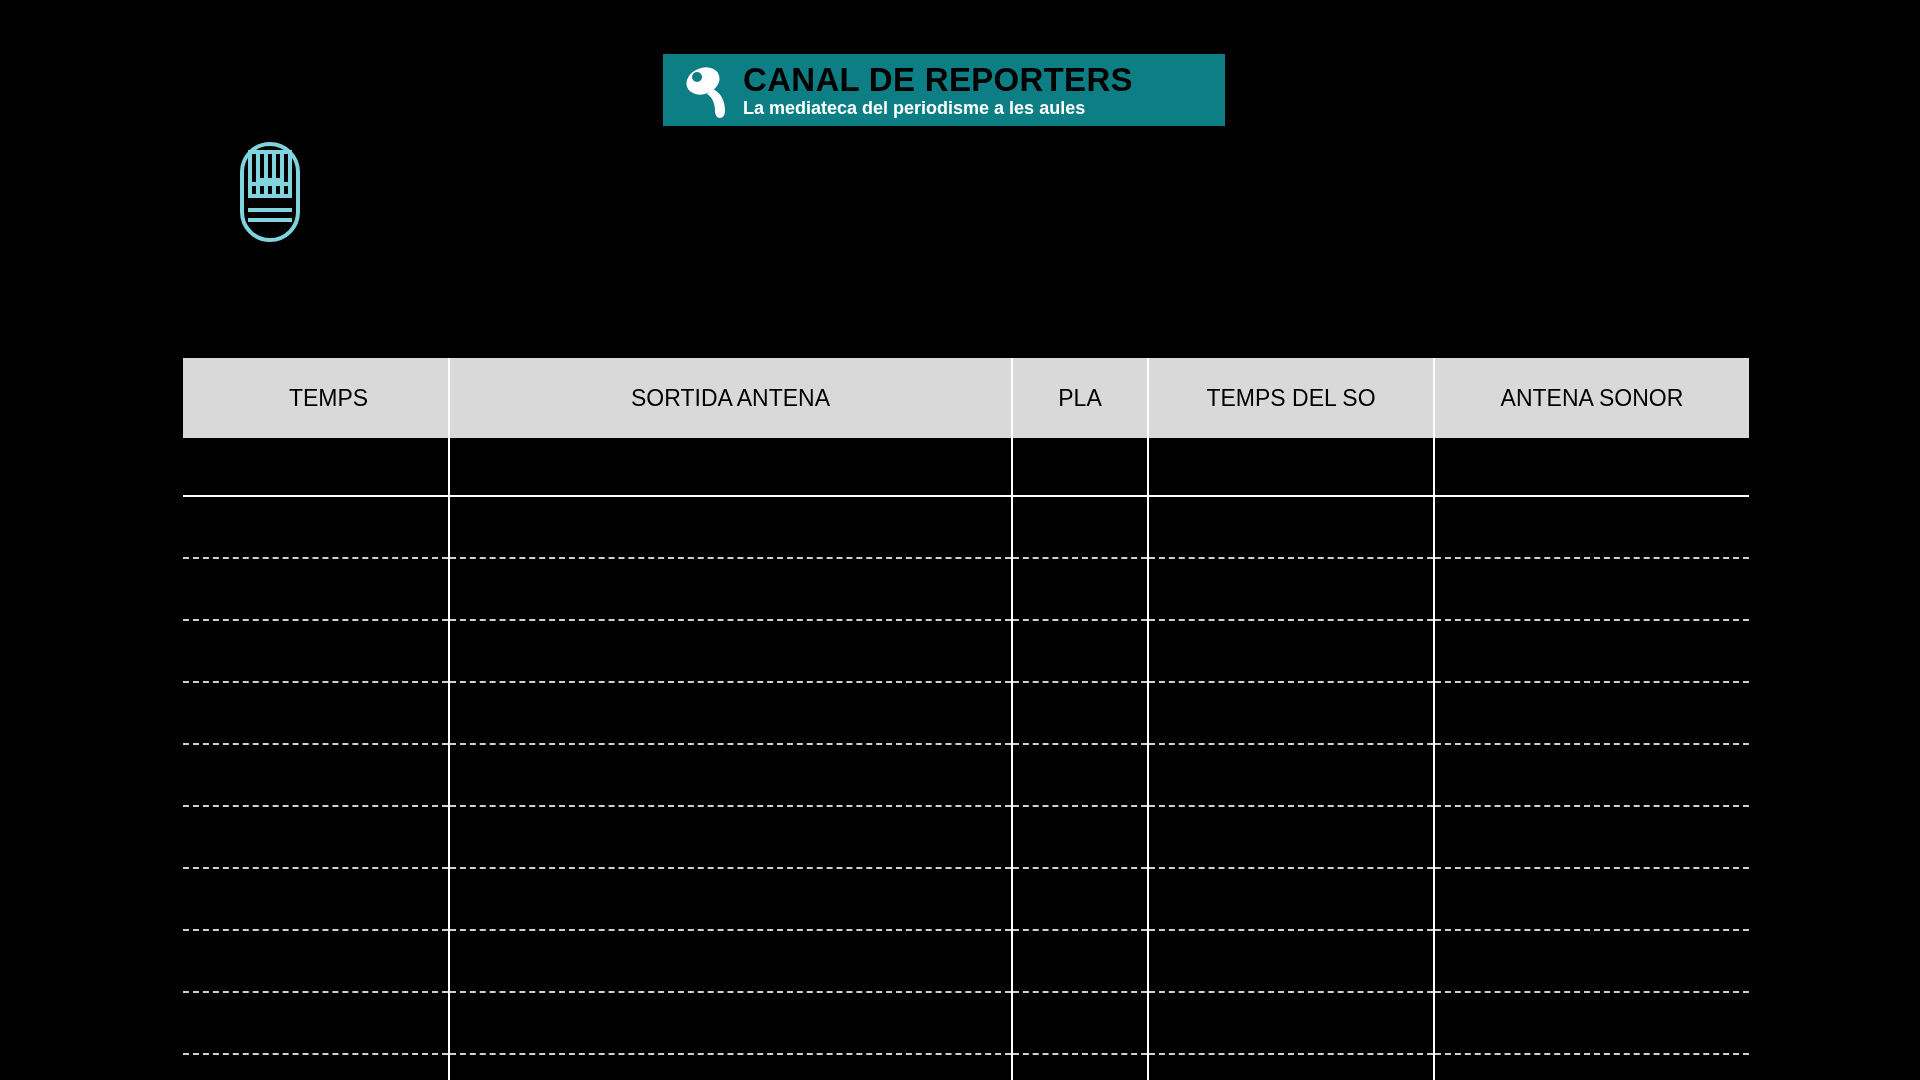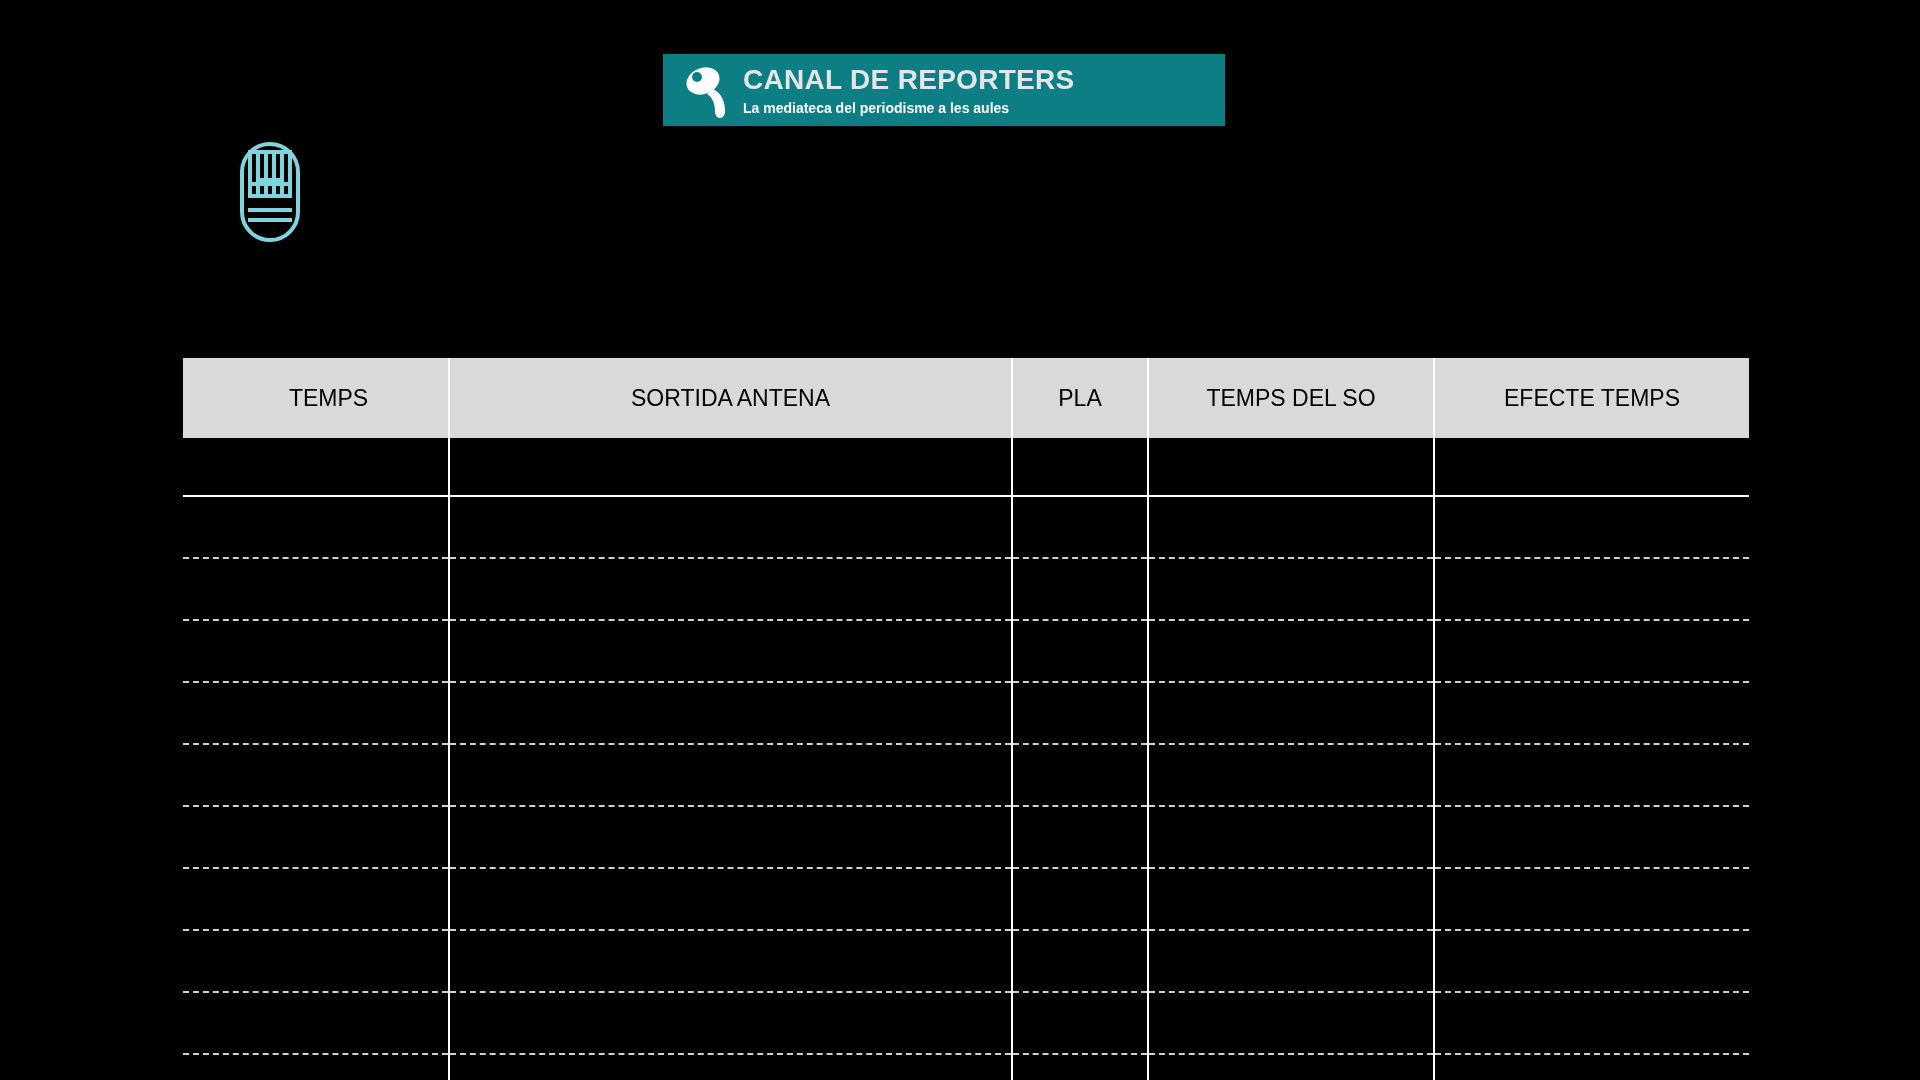--- a/index.html
+++ b/index.html
@@ -41,31 +41,31 @@
   }
 
   .brand-text {
     display: flex;
     flex-direction: column;
     justify-content: center;
     margin-left: -4px;
   }
 
   .brand-title {
-    color: #e5e5e5;
-    font-size: 28px;
+    color: #000000;
+    font-size: 33px;
     font-weight: bold;
     letter-spacing: 0.3px;
     line-height: 34px;
     white-space: nowrap;
   }
 
   .brand-subtitle {
     color: #ffffff;
-    font-size: 14px;
+    font-size: 18px;
     font-weight: bold;
     line-height: 20px;
     white-space: nowrap;
     margin-top: 1px;
   }
 
   
   .corner-logo {
     position: absolute;
     left: 236px;
@@ -172,21 +172,21 @@
       <col class="c-pla">
       <col class="c-origen">
       <col class="c-efecte">
     </colgroup>
     <thead>
       <tr>
         <th>TEMPS</th>
         <th>SORTIDA ANTENA</th>
         <th>PLA</th>
         <th>TEMPS DEL SO</th>
-        <th>EFECTE TEMPS</th>
+        <th>ANTENA SONOR</th>
       </tr>
     </thead>
     <tbody>
       <tr class="first-row">
         <td class="cell-temps"></td>
         <td class="cell-sortida"></td>
         <td class="cell-pla"></td>
         <td class="cell-origen"></td>
         <td class="cell-efecte"></td>
       </tr>

